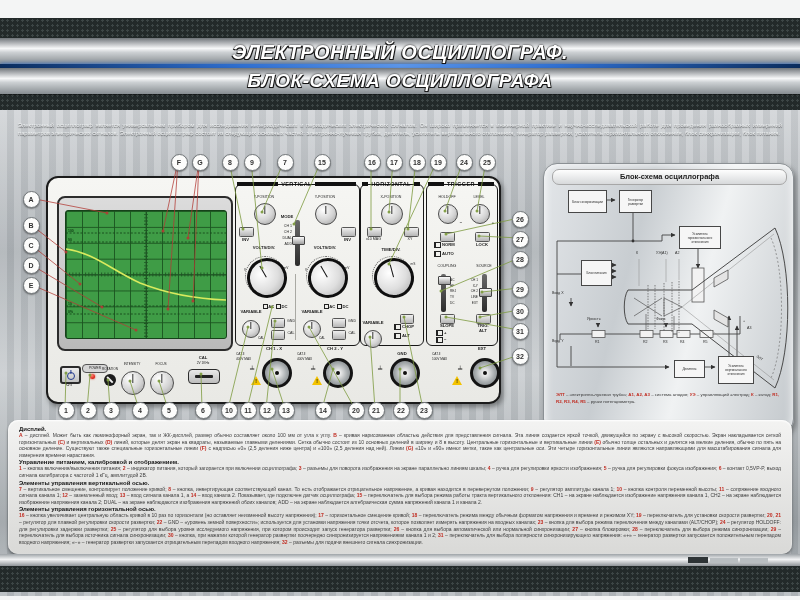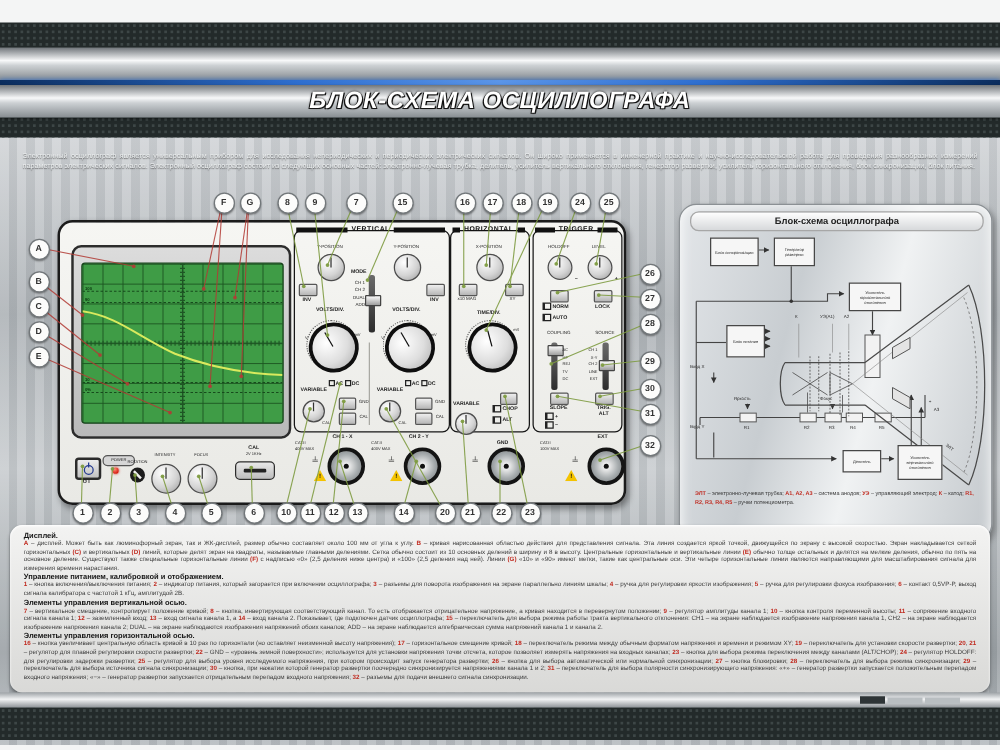--- a/index.html
+++ b/index.html
@@ -95,20 +95,21 @@
 </head>
 <body>
 
 <div class="stage">
 
   <div class="abs metal"></div>
   <div class="abs band band-top"></div>
   <div class="abs strip s1"></div>
   <div class="abs blueline"></div>
   <div class="abs strip s2"></div>
+  <div class="abs title t1">ЭЛЕКТРОННЫЙ ОСЦИЛЛОГРАФ.</div>
   <div class="abs title t2">БЛОК-СХЕМА ОСЦИЛЛОГРАФА</div>
   <div class="abs intro">Электронный осциллограф является универсальным прибором для исследования непериодических и периодических электрических сигналов. Он широко применяется в инженерной практике и научно-исследовательской работе для проведения разнообразных измерений параметров электрических сигналов. Электронный осциллограф состоит из следующих основных частей: электронно-лучевая трубка, делитель, усилитель вертикального отклонения, генератор развертки, усилитель горизонтального отклонения, блок синхронизации, блок питания.</div>
 
   <div class="abs scope">
 
     <div class="abs bezel" style="left:9px;top:18px;width:172px;height:151px;">
       <div class="abs crt" style="left:6px;top:12px;width:160px;height:127px;">
         <svg class="abs" style="left:0;top:0;" width="160" height="127" viewBox="0 0 160 127">
           <line x1="80" y1="0" x2="80" y2="127" stroke="#1e5524" stroke-width="4" stroke-dasharray="0.9 2.3"></line>
           <line x1="80" y1="0" x2="80" y2="127" stroke="#1e5524" stroke-width="0.8"></line>

